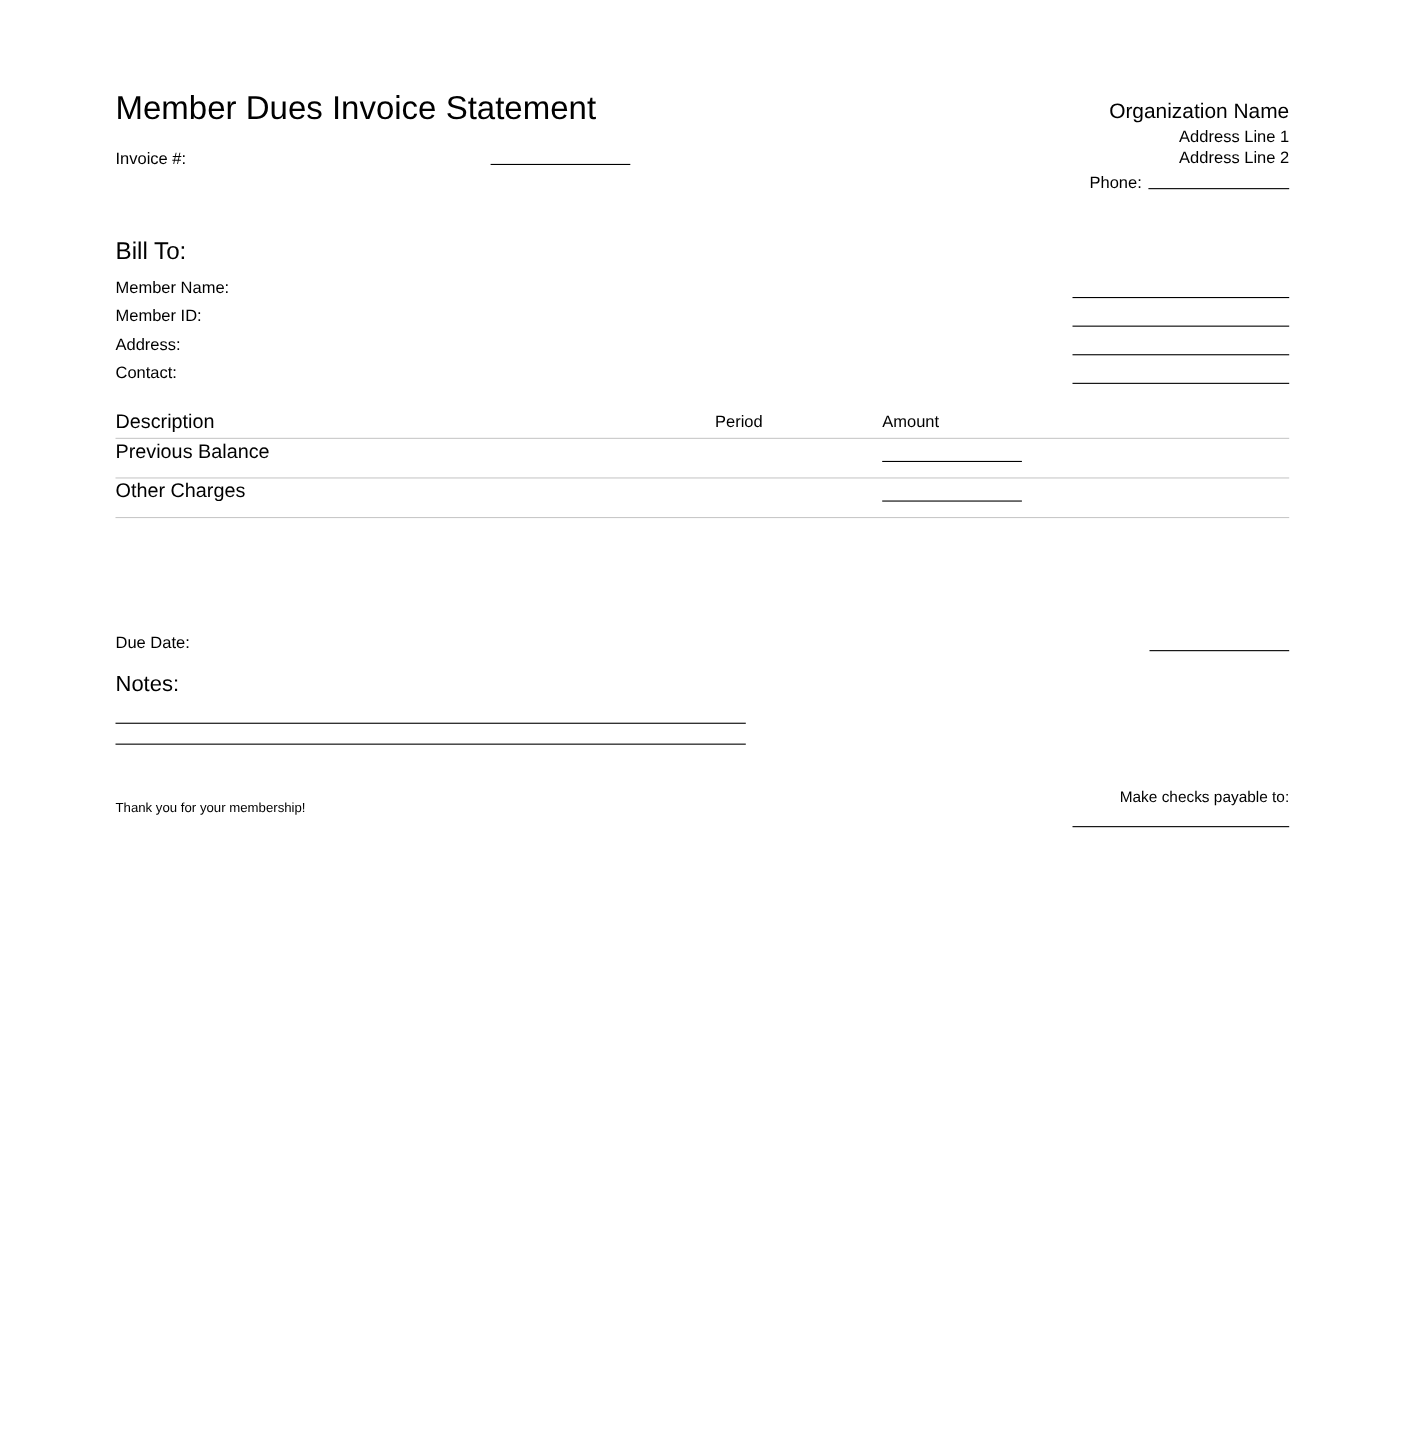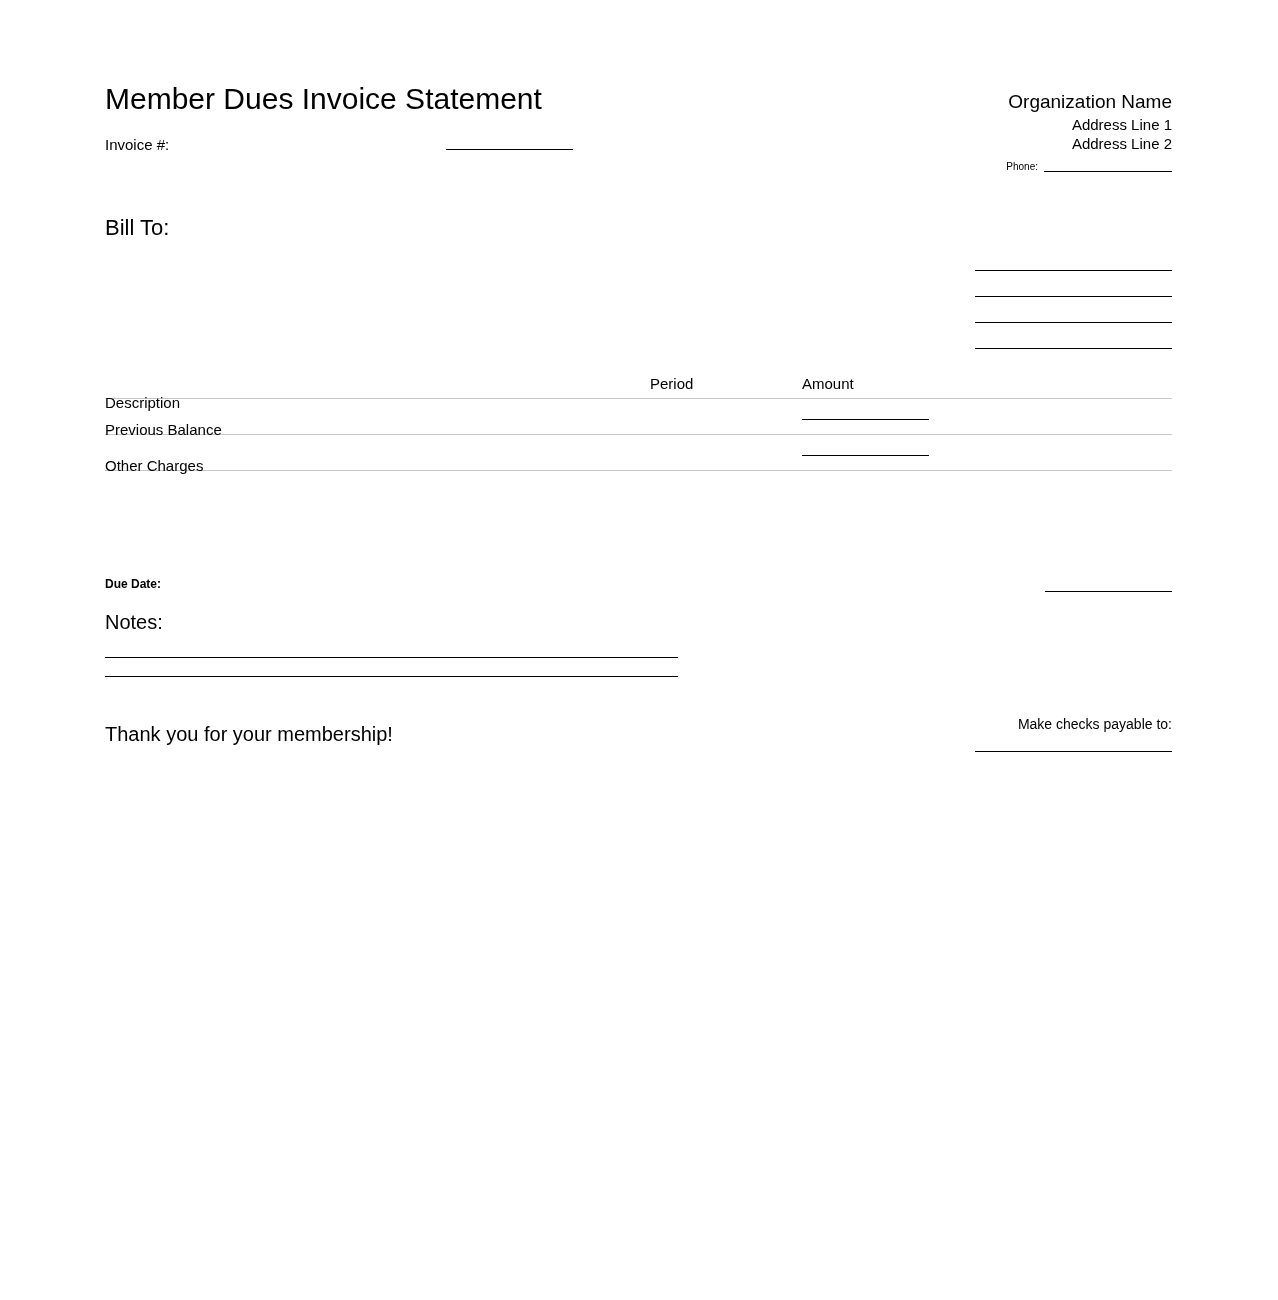--- a/index.html
+++ b/index.html
@@ -58,21 +58,21 @@
     line-height: 19px;
     white-space: nowrap;
   }
   .phone-row {
     display: flex;
     align-items: flex-end;
     justify-content: flex-end;
     margin-top: 4px;
   }
   .phone-label {
-    font-size: 10px;
+    font-size: 15px;
     line-height: 19px;
     white-space: nowrap;
   }
   .phone-rule {
     width: 128px;
     margin-left: 6px;
     margin-bottom: 4px;
   }
 
   
@@ -144,24 +144,23 @@
     height: 35px;
     border-bottom: 1px solid #c8c8c8;
   }
   .trow.head {
     height: 26px;
   }
   .c-desc {
     position: absolute;
     left: 0;
     top: 2px;
-    font-size: 15px;
-    line-height: 19px;
-    white-space: nowrap;
-    margin-top: 19px;
+    font-size: 18px;
+    line-height: 19px;
+    white-space: nowrap;
   }
   .c-period {
     position: absolute;
     left: 545px;
     top: 2px;
     font-size: 15px;
     line-height: 19px;
     white-space: nowrap;
   }
   .c-amount {
@@ -180,24 +179,23 @@
   }
   .bold {
     font-weight: bold;
   }
 
   
   .duedate-label {
     position: absolute;
     left: 105px;
     top: 575px;
-    font-size: 12px;
-    line-height: 19px;
-    white-space: nowrap;
-    font-weight: bold;
+    font-size: 15px;
+    line-height: 19px;
+    white-space: nowrap;
   }
   .duedate-rule {
     position: absolute;
     left: 1045px;
     top: 591px;
     width: 127px;
   }
 
   
   .notes-title {
@@ -218,21 +216,21 @@
     left: 105px;
     top: 676px;
     width: 573px;
   }
 
   
   .thanks {
     position: absolute;
     left: 105px;
     top: 725px;
-    font-size: 20px;
+    font-size: 12px;
     line-height: 19px;
     white-space: nowrap;
   }
   .checks-label {
     position: absolute;
     right: 106px;
     top: 715px;
     font-size: 14px;
     line-height: 19px;
     white-space: nowrap;
@@ -264,20 +262,26 @@
 
   <div class="meta">
     <div class="meta-row">
       <span class="meta-label">Invoice #:</span>
       <span class="rule meta-rule"></span>
     </div>
   </div>
 
   <div class="billto-title">Bill To:</div>
 
+  <div class="billto-labels">
+    <div>Member Name:</div>
+    <div>Member ID:</div>
+    <div>Address:</div>
+    <div>Contact:</div>
+  </div>
 
   <div class="billto-rules">
     <div class="rwrap">
       <span class="rule"></span>
     </div>
     <div class="rwrap">
       <span class="rule"></span>
     </div>
     <div class="rwrap">
       <span class="rule"></span>

